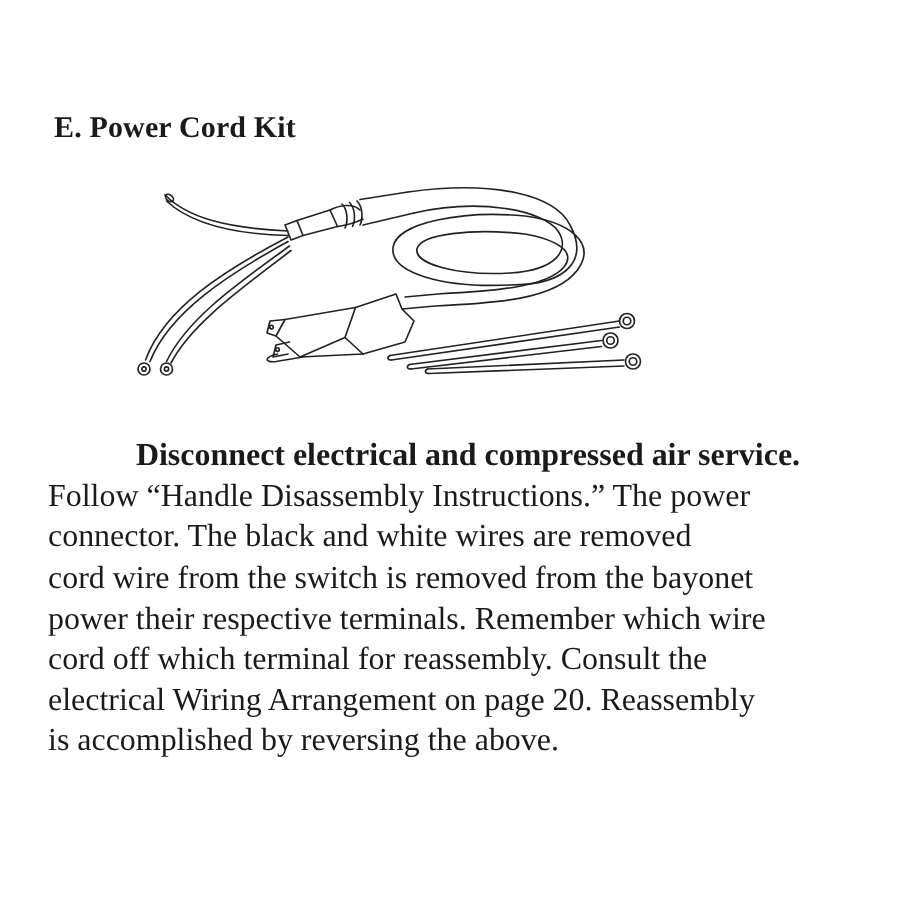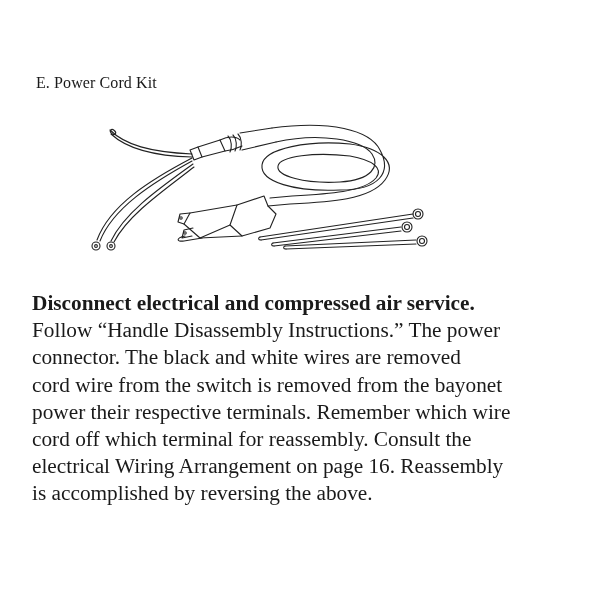--- a/index.html
+++ b/index.html
@@ -1,21 +1,21 @@
 <!DOCTYPE html>
 <html><head>
   <meta charset="utf-8">
   <style>
     html, body { margin: 0; padding: 0; background: #ffffff; }
     body { width: 600px; height: 600px; position: relative; overflow: hidden; color: #1a1a1a; font-family: "Liberation Serif", "DejaVu Serif", serif; }
-    .heading { position: absolute; left: 36px; top: 74px; font-size: 16px; font-weight: normal; letter-spacing: 0.1px; white-space: nowrap; }
+    .heading { position: absolute; left: 36px; top: 74px; font-size: 20px; font-weight: bold; letter-spacing: 0.1px; white-space: nowrap; }
     .figure { position: absolute; left: 80px; top: 110px; width: 380px; height: 170px; }
     .body-text { position: absolute; left: 32px; top: 290px; width: 560px; font-size: 21.3px; line-height: 27.2px; }
     .body-text .line { display: block; white-space: nowrap; }
-    .body-text .bold { font-weight: bold; }
+    .body-text .bold { font-weight: bold; text-align: center; }
   </style>
 </head>
 <body>
 
 <div class="heading">E. Power Cord Kit</div>
 
 <svg class="figure" viewBox="0 0 380 170" xmlns="http://www.w3.org/2000/svg" fill="none" stroke="#222" stroke-width="1.1" stroke-linecap="round" stroke-linejoin="round">
 
   <g>
     <path d="M30 20 C 45 35, 70 42, 112 44"></path>
@@ -81,15 +81,15 @@
   </g>
 </svg>
 
 <div class="body-text">
   <span class="line bold">Disconnect electrical and compressed air service.</span>
   <span class="line">Follow “Handle Disassembly Instructions.” The power</span>
   <span class="line">connector. The black and white wires are removed</span>
   <span class="line">cord wire from the switch is removed from the bayonet</span>
   <span class="line">power their respective terminals. Remember which wire</span>
   <span class="line">cord off which terminal for reassembly. Consult the</span>
-  <span class="line">electrical Wiring Arrangement on page 16. Reassembly</span>
+  <span class="line">electrical Wiring Arrangement on page 20. Reassembly</span>
   <span class="line">is accomplished by reversing the above.</span>
 </div>
 
 </body></html>

